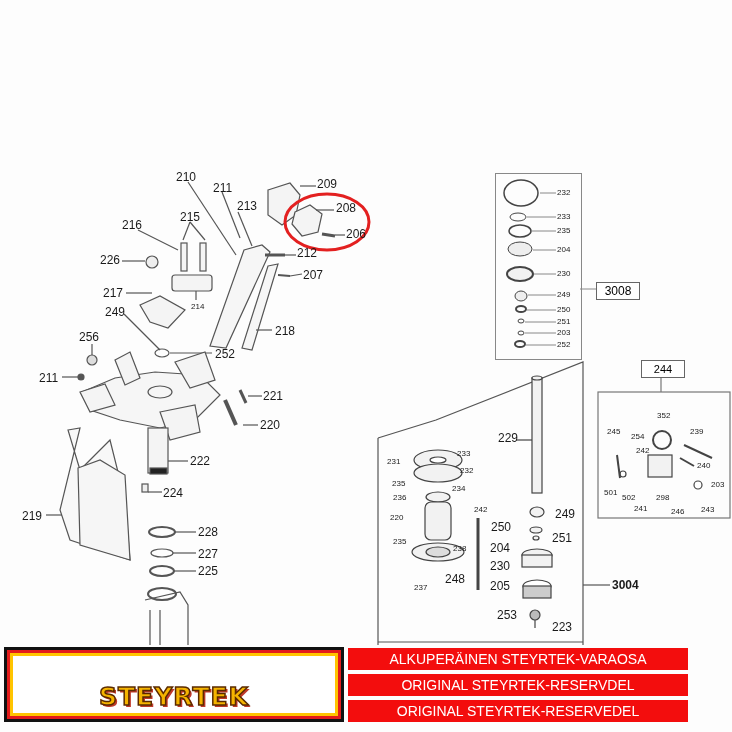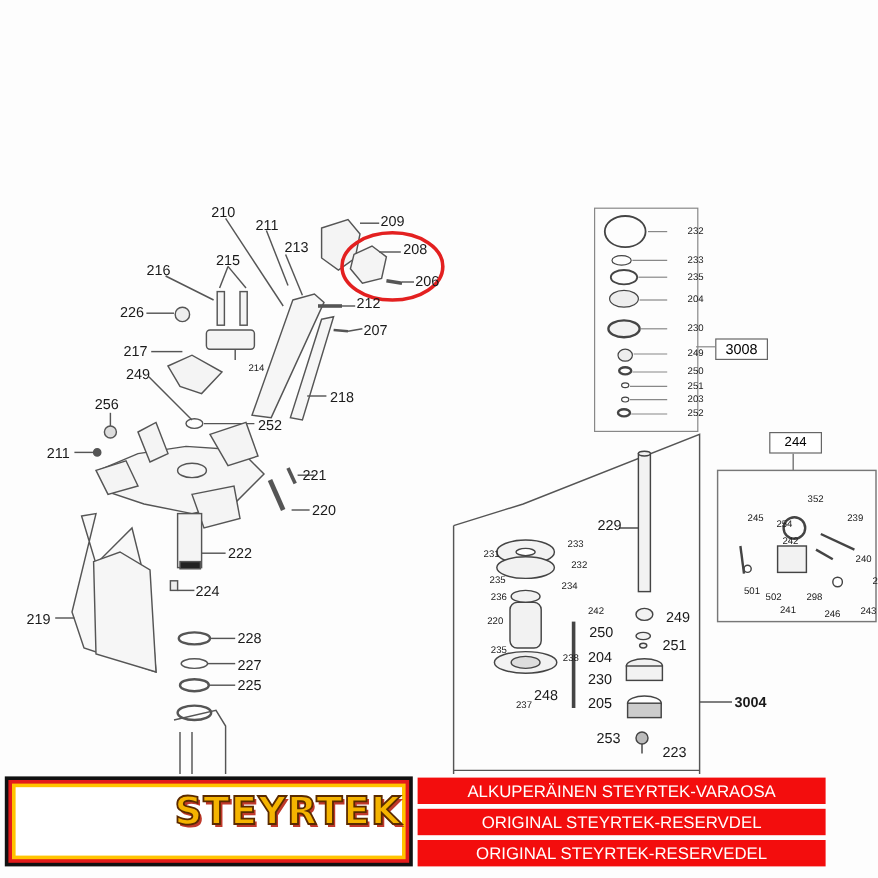--- a/index.html
+++ b/index.html
@@ -1,28 +1,28 @@
 <!DOCTYPE html>
 <html><head>
 <meta charset="utf-8">
 <style>
   html, body { margin:0; padding:0; }
   body { width:732px; height:732px; background:#fdfdfd; position:relative; overflow:hidden; font-family:"Liberation Sans", sans-serif; }
   .lbl { position:absolute; font-size:12px; color:#1a1a1a; line-height:1; white-space:nowrap; }
-  .lbl.sm { font-size:8px;margin-left:16px; }
+  .lbl.sm { font-size:8px; }
   .lbl.big { font-size:12px; font-weight:bold; }
   svg.art { position:absolute; left:0; top:0; }
   .box { position:absolute; border:1px solid #888; }
   .tagbox { position:absolute; border:1px solid #666; background:#fff; font-size:12px; text-align:center; line-height:16px; }
   #footer { position:absolute; left:0; top:645px; width:732px; height:80px; }
   .logo { position:absolute; left:4px; top:2px; width:340px; height:75px; background:#111; }
   .logo-inner1 { position:absolute; left:3px; top:3px; right:3px; bottom:3px; background:#e31b1b; }
   .logo-inner2 { position:absolute; left:3px; top:3px; right:3px; bottom:3px; background:#ffc400; }
   .logo-inner3 { position:absolute; left:3px; top:3px; right:3px; bottom:3px; background:#fff; }
-  .logo-text { position:absolute; left:0; right:0; top:1px; text-align:right; font-family:"DejaVu Sans", sans-serif; font-weight:bold; font-size:32px; letter-spacing:1px; color:#f5b400; -webkit-text-stroke:1.5px #5a2a00; text-shadow:2px 2px 0 #c0392b; }
+  .logo-text { position:absolute; left:0; right:0; top:26px; text-align:center; font-family:"DejaVu Sans", sans-serif; font-weight:bold; font-size:25px; letter-spacing:1px; color:#f5b400; -webkit-text-stroke:1.5px #5a2a00; text-shadow:2px 2px 0 #c0392b; }
   .band { position:absolute; left:348px; width:340px; height:22px; background:#f30d0d; color:#fff; font-size:14px; text-align:center; line-height:22px; }
 </style>
 </head>
 <body>
 
 <svg class="art" width="732" height="645">
   <g stroke="#555" stroke-width="1.2" fill="none">
 
     <path d="M268 190 L290 183 L300 195 L296 215 L282 225 L268 215 Z" fill="#f4f4f4"></path>
     <line x1="300" y1="186" x2="316" y2="186"></line>
@@ -190,21 +190,21 @@
   <span class="lbl" style="left:100px;top:254px">226</span>
   <span class="lbl" style="left:297px;top:247px">212</span>
   <span class="lbl" style="left:303px;top:269px">207</span>
   <span class="lbl" style="left:103px;top:287px">217</span>
   <span class="lbl sm" style="left:191px;top:303px">214</span>
   <span class="lbl" style="left:105px;top:306px">249</span>
   <span class="lbl" style="left:275px;top:325px">218</span>
   <span class="lbl" style="left:79px;top:331px">256</span>
   <span class="lbl" style="left:215px;top:348px">252</span>
   <span class="lbl" style="left:39px;top:372px">211</span>
-  <span class="lbl" style="left:252px;top:390px">221</span>
+  <span class="lbl" style="left:263px;top:390px">221</span>
   <span class="lbl" style="left:260px;top:419px">220</span>
   <span class="lbl" style="left:190px;top:455px">222</span>
   <span class="lbl" style="left:163px;top:487px">224</span>
   <span class="lbl" style="left:22px;top:510px">219</span>
   <span class="lbl" style="left:198px;top:526px">228</span>
   <span class="lbl" style="left:198px;top:548px">227</span>
   <span class="lbl" style="left:198px;top:565px">225</span>
 </div>
 
 <div class="box" style="left:495px;top:173px;width:85px;height:185px;"></div>

